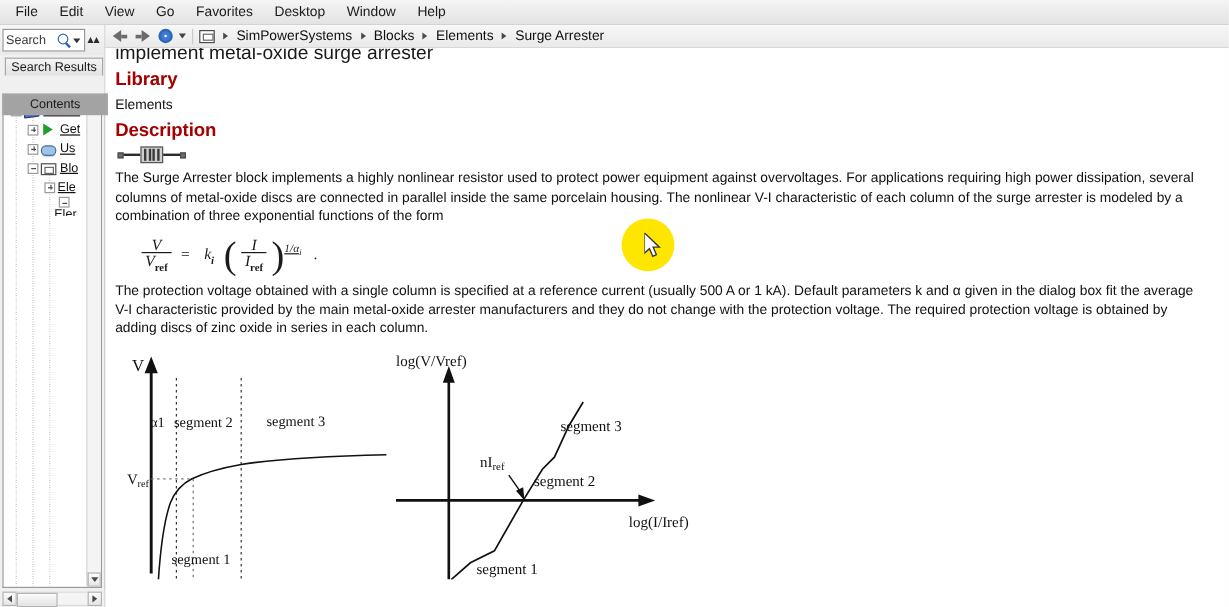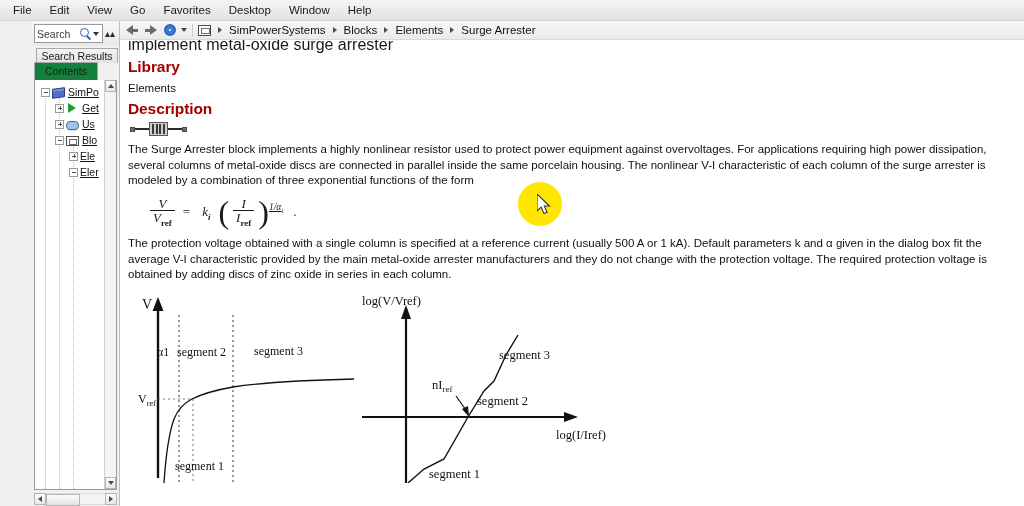--- a/index.html
+++ b/index.html
@@ -35,21 +35,20 @@
     cursor: default;
     white-space: nowrap;
   }
 
   
   .body {
     flex: 1 1 auto;
     display: flex;
     min-height: 0;
     background: #f0f0f0;
-    padding-left: 32px;
   }
 
   
   .sidebar {
     width: 88px;
     flex: 0 0 88px;
     display: flex;
     flex-direction: column;
     background: #f0f0f0;
     border-right: 1px solid #bdbdbd;
@@ -122,23 +121,23 @@
     white-space: nowrap;
   }
   .tab.inactive {
     left: 4px; top: 2px; width: 82px; height: 15px;
     line-height: 14px;
     background: linear-gradient(to bottom,#f4f4f4,#e2e2e2);
     border-bottom: none;
     z-index:1;
   }
   .tab.active {
-    left: 2px; top: 16px; width: 64px; height: 18px;
+    left: 2px; top: 32px; width: 88px; height: 18px;
     line-height: 17px;
-    background: #15803d;
+    background: #a3a3a3;
     border-bottom: none;
     z-index:2;
   }
 
   .treepane {
     flex: 1 1 auto;
     background: #ffffff;
     border: 1px solid #9a9a9a;
     border-top: none;
     margin: 0 2px 2px 2px;
@@ -415,21 +414,21 @@
             <span class="expander"></span>
             <span class="ticon ic-block"></span>
             <span class="tlabel">Blo</span>
           </div>
 
           <div class="tnode" style="padding-left:32px;">
             <span class="expander plus"></span>
             <span class="tlabel">Ele</span>
           </div>
 
-          <div class="tnode" style="padding-left:32px;">
+          <div class="tnode" style="padding-left:32px;flex-direction:column;">
             <span class="expander"></span>
             <span class="tlabel">Eler</span>
           </div>
         </div>
 
         <div class="treescroll-v">
           <div class="sbtn up">
               <i></i>
             </div>
           <div class="strack"></div>

